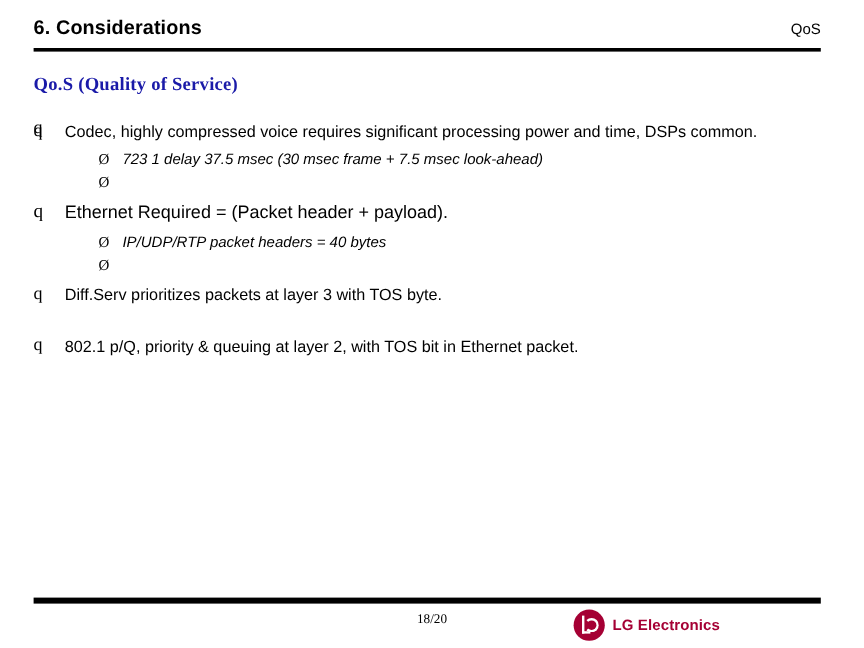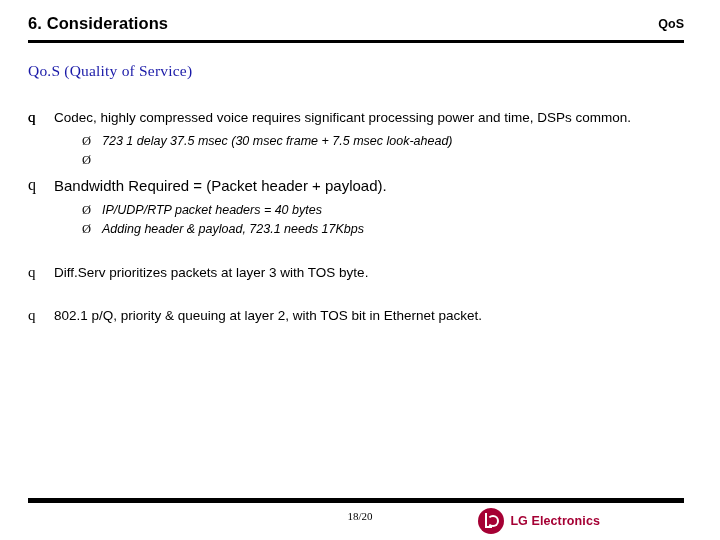--- a/index.html
+++ b/index.html
@@ -39,21 +39,21 @@
     font-weight: bold;
     font-family: "Liberation Sans", sans-serif;
     color: #000000;
     letter-spacing: 0.1px;
   }
   .header-right {
     position: absolute;
     right: 0;
     top: 3px;
     font-size: 12.5px;
-    font-weight: bold;
+    font-weight: normal;
     color: #000000;
     font-family: "Liberation Sans", sans-serif;
   }
   .header-rule {
     position: absolute;
     left: 0;
     top: 26px;
     width: 656px;
     height: 3px;
     background: #000000;
@@ -62,24 +62,24 @@
   
   .content {
     position: absolute;
     left: 28px;
     top: 62px;
     width: 664px;
   }
 
   .subtitle {
     font-family: "Liberation Serif", serif;
-    font-weight: normal;
+    font-weight: bold;
     font-size: 15.5px;
     color: #1a1aa8;
-    margin: 0 0 28px 0;
+    margin: 0 0 18px 0;
     letter-spacing: 0.2px;
   }
 
   .bullet {
     position: relative;
     padding-left: 26px;
     margin-bottom: 13px;
   }
   .bullet-mark {
     position: absolute;
@@ -222,29 +222,28 @@
           <span>723 1 delay 37.5 msec (30 msec frame + 7.5 msec look-ahead)</span>
         </li>
         <li class="sub-item">
           <span class="sub-mark">Ø</span>
         </li>
       </ul>
     </div>
 
     <div class="bullet large gap-top-big">
       <span class="bullet-mark">q</span>
-      <span class="bullet-text">Bandwidth Required = (Packet header + payload).</span>
+      <span class="bullet-text">Ethernet Required = (Packet header + payload).</span>
       <ul class="sub-list">
         <li class="sub-item">
           <span class="sub-mark">Ø</span>
           <span>IP/UDP/RTP packet headers = 40 bytes</span>
         </li>
         <li class="sub-item">
           <span class="sub-mark">Ø</span>
-          <span>Adding header &amp; payload, 723.1 needs 17Kbps</span>
         </li>
       </ul>
     </div>
 
     <div class="bullet gap-top-big">
       <span class="bullet-mark">q</span>
       <span class="bullet-text">Diff.Serv prioritizes packets at layer 3 with TOS byte.</span>
     </div>
 
     <div class="bullet gap-top-big">

